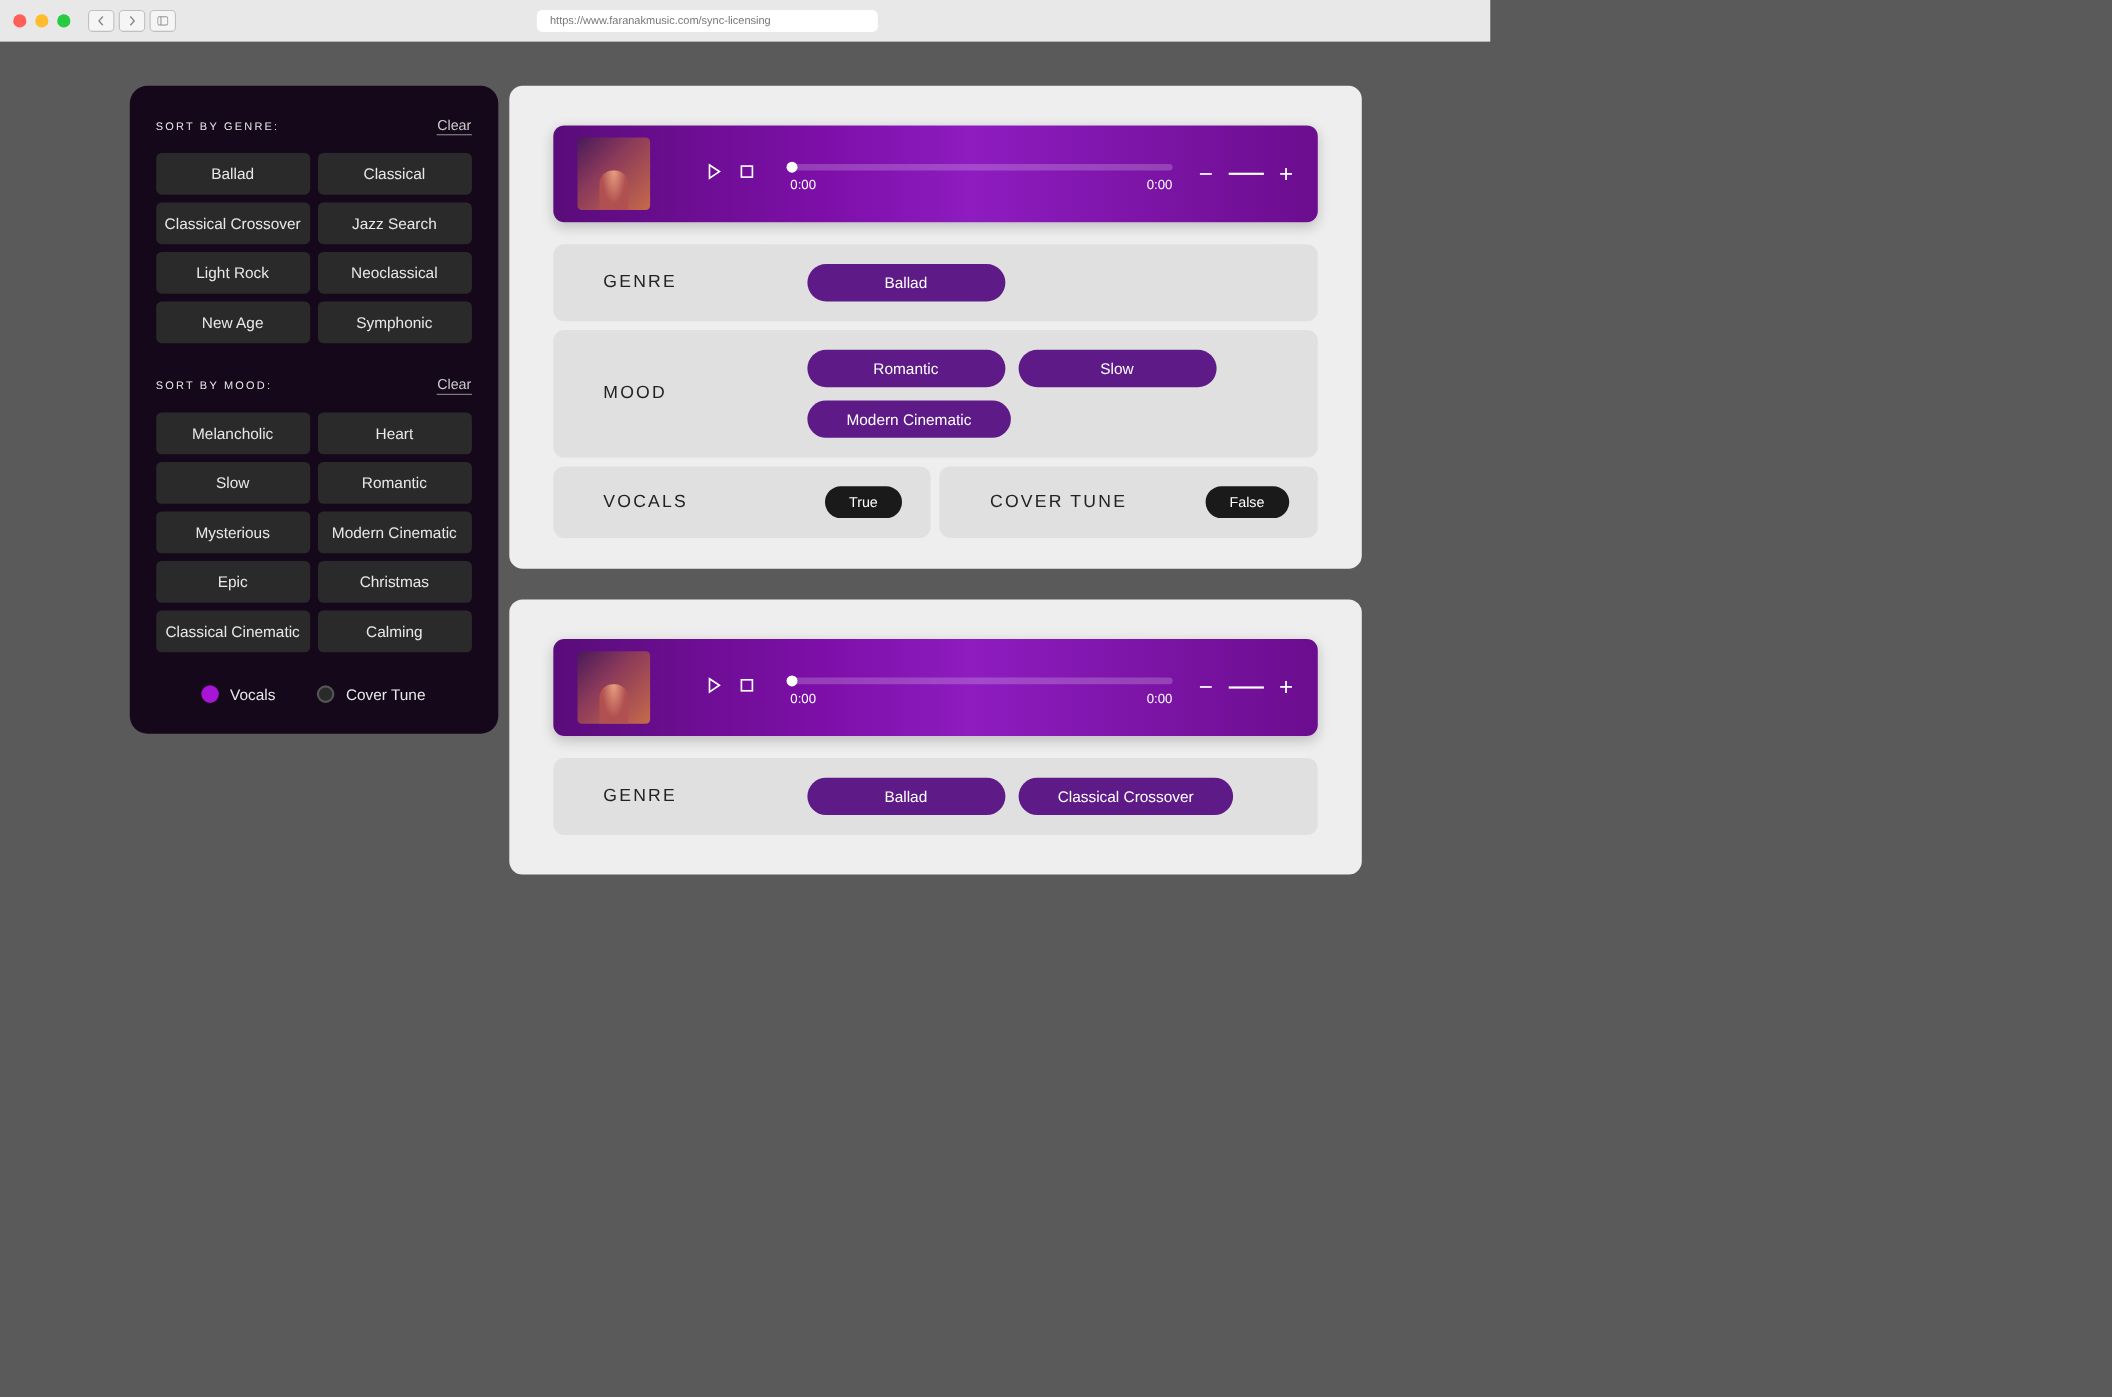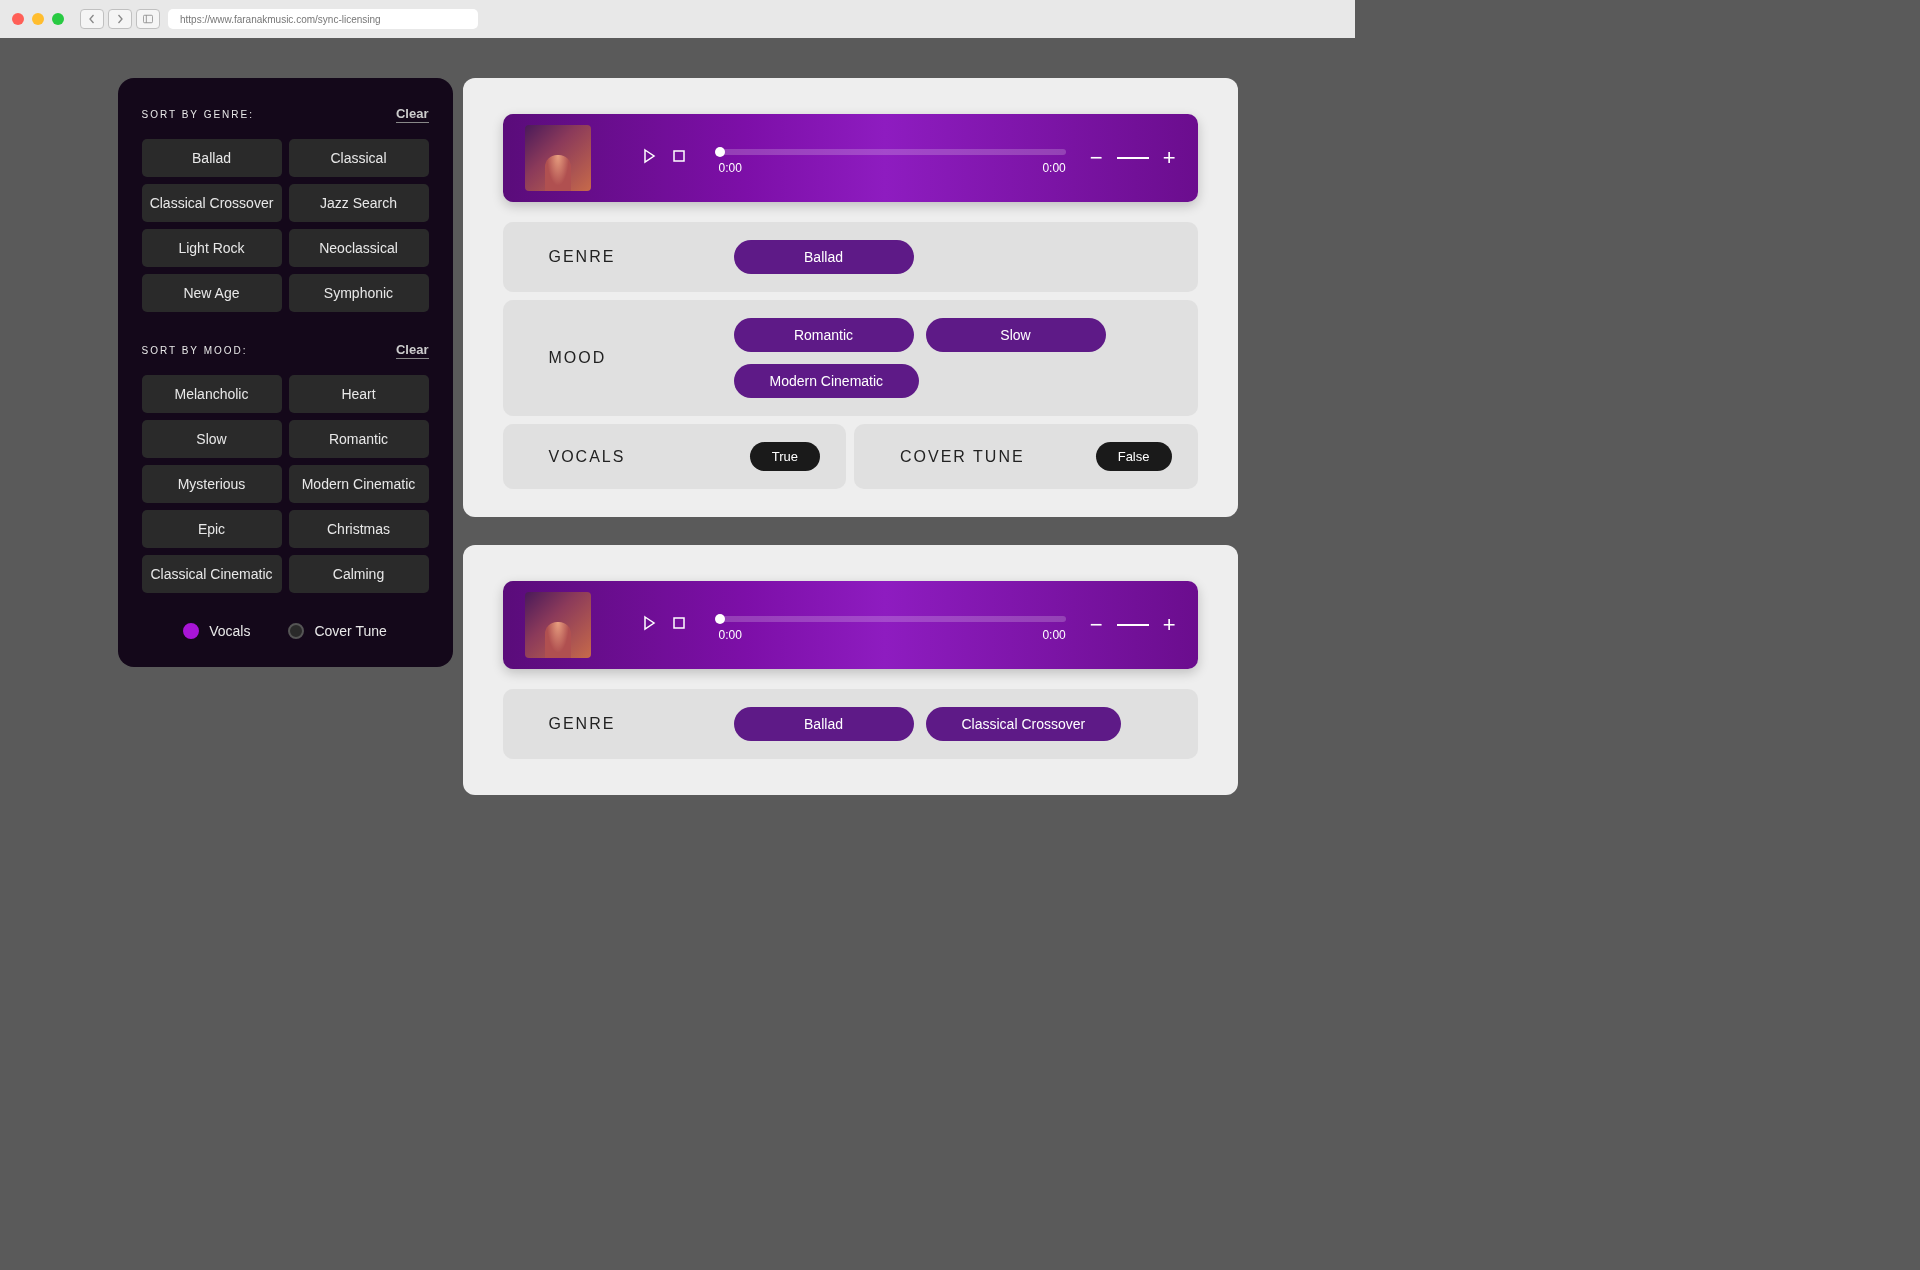--- a/index.html
+++ b/index.html
@@ -29,20 +29,21 @@
 .nav-btn {
   width: 24px; height: 20px;
   border: 1px solid #c0c0c0;
   border-radius: 4px;
   background: #f5f5f5;
   display: flex; align-items: center; justify-content: center;
   font-size: 11px; color: #888;
 }
 .nav-btn svg { width: 10px; height: 10px; }
 .url-bar {
+  margin-left: 320px;
   background: #fff;
   border-radius: 5px;
   padding: 3px 12px;
   font-size: 10px;
   color: #777;
   width: 310px;
   height: 20px;
   display: flex;
   align-items: center;
 }
@@ -85,21 +86,20 @@
   font-size: 10px;
   letter-spacing: 2px;
   font-weight: 400;
   color: #e8e8e8;
 }
 .clear-btn {
   font-size: 13px;
   color: #ccc;
   border-bottom: 1px solid #888;
   padding-bottom: 1px;
-  font-weight: bold;
 }
 .filter-grid {
   display: grid;
   grid-template-columns: 1fr 1fr;
   gap: 7px;
   margin-bottom: 30px;
 }
 .filter-pill {
   background: #2a2a2a;
   border-radius: 5px;

